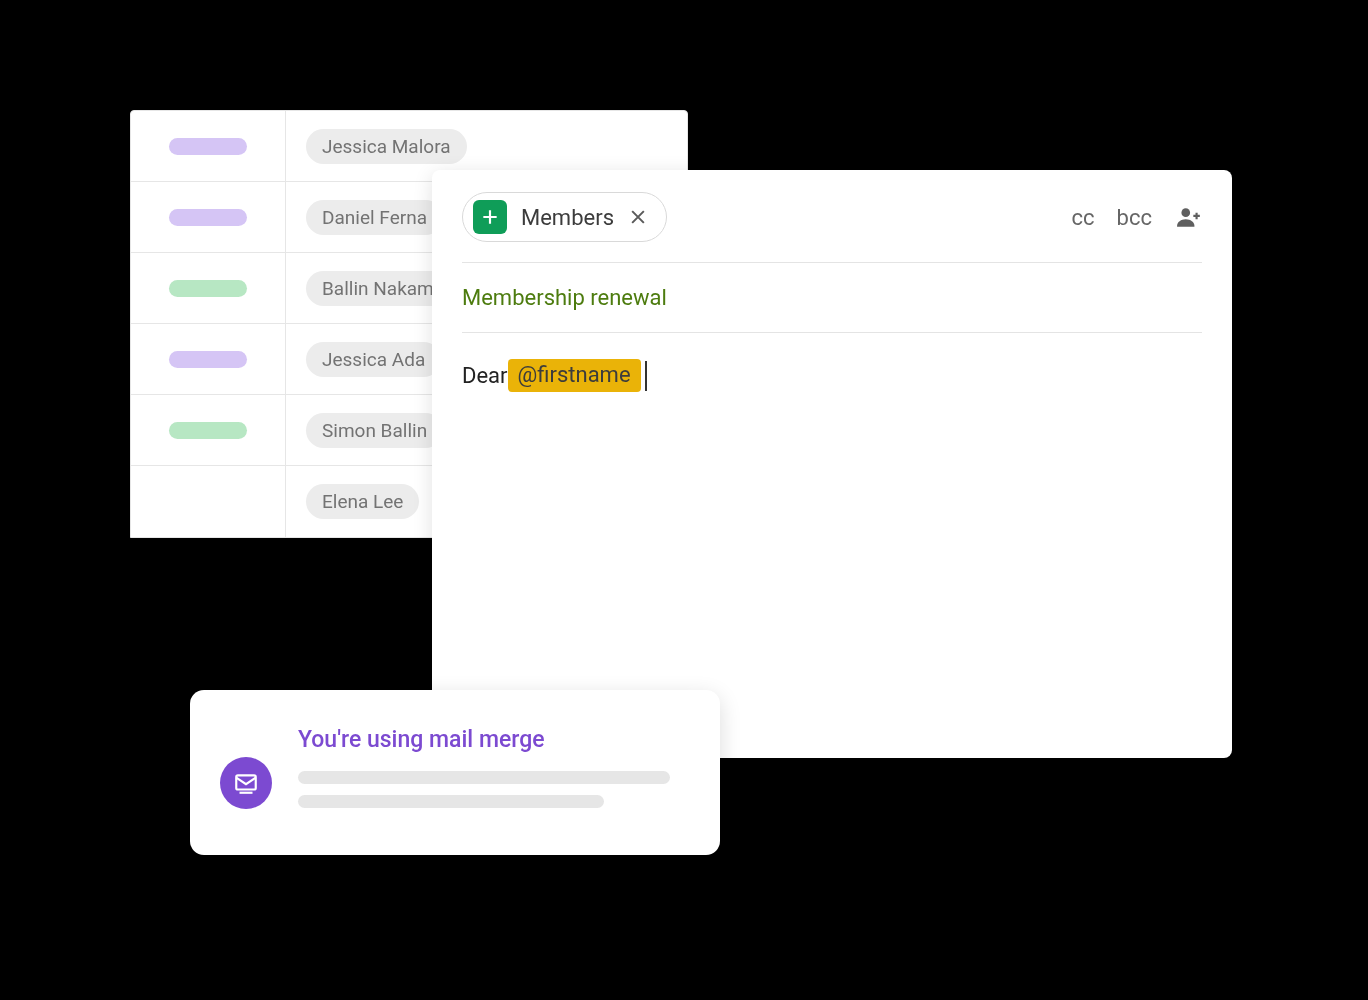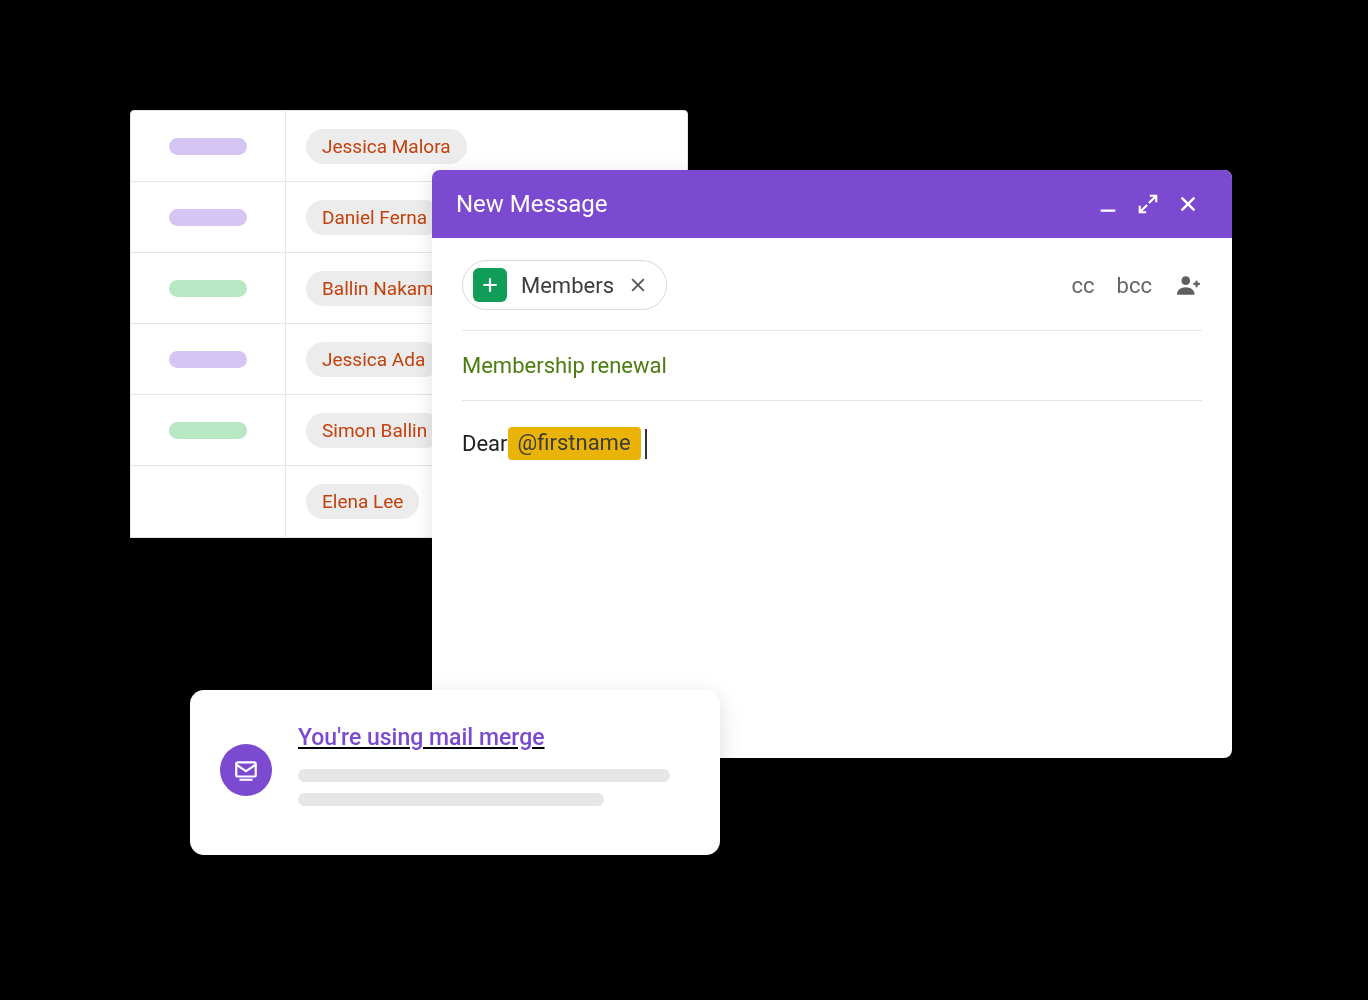--- a/index.html
+++ b/index.html
@@ -50,21 +50,21 @@
   .pill-purple { background: #d5c5f5; }
   .pill-green  { background: #b7e7c3; }
   .cell-b {
     flex: 1;
     display: flex;
     align-items: center;
     padding-left: 20px;
   }
   .name-chip {
     background: #ececec;
-    color: #c2410c;
+    color: #737373;
     padding: 6px 16px;
     border-radius: 18px;
     font-size: 19px;
     text-align: right;
   }
 
   
   .compose {
     position: absolute;
     left: 432px;
@@ -165,24 +165,23 @@
   .notice {
     position: absolute;
     left: 190px;
     top: 690px;
     width: 530px;
     height: 165px;
     background: #fff;
     border-radius: 14px;
     box-shadow: 0 6px 22px rgba(0,0,0,0.14);
     display: flex;
-    align-items: flex-start;
+    align-items: center;
     padding: 34px 30px;
     gap: 26px;
-    text-decoration: underline;
   }
   .notice-icon {
     width: 52px;
     height: 52px;
     border-radius: 50%;
     background: #7c4ad1;
     display: flex;
     align-items: center;
     justify-content: center;
     flex-shrink: 0;
@@ -243,41 +242,20 @@
     </div>
     <div class="sheet-row">
       <div class="cell-a"></div>
       <div class="cell-b">
           <span class="name-chip">Elena Lee</span>
         </div>
     </div>
   </div>
 
   <div class="compose">
-    <div class="compose-header">
-      <span class="compose-title">New Message</span>
-      <div class="hdr-btn">
-        <svg viewBox="0 0 24 24">
-            <rect x="4" y="18" width="16" height="2.5" fill="currentColor"></rect>
-          </svg>
-      </div>
-      <div class="hdr-btn">
-        <svg viewBox="0 0 24 24" fill="none" stroke="currentColor" stroke-width="2.4">
-          <path d="M14 3h7v7"></path>
-            <path d="M10 21H3v-7"></path>
-            <path d="M21 3l-8 8"></path>
-            <path d="M3 21l8-8"></path>
-        </svg>
-      </div>
-      <div class="hdr-btn">
-        <svg viewBox="0 0 24 24" stroke="currentColor" stroke-width="2.6">
-            <path d="M5 5l14 14M19 5L5 19"></path>
-          </svg>
-      </div>
-    </div>
 
     <div class="compose-body">
       <div class="to-row">
         <div class="recipient-chip">
           <div class="sheets-icon">
             <svg viewBox="0 0 24 24" fill="none" stroke="#fff" stroke-width="2.6">
                 <path d="M12 4v16M4 12h16"></path>
               </svg>
           </div>
           <span class="recipient-text">Members</span>

